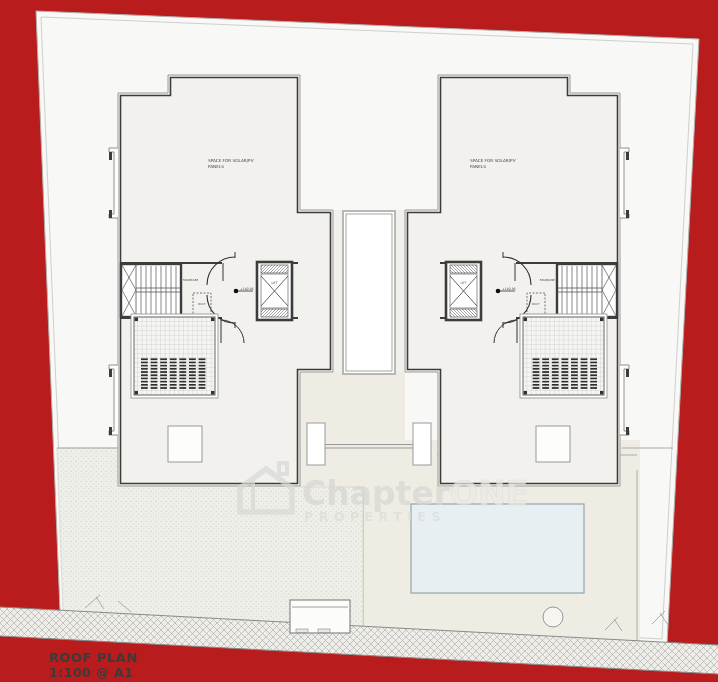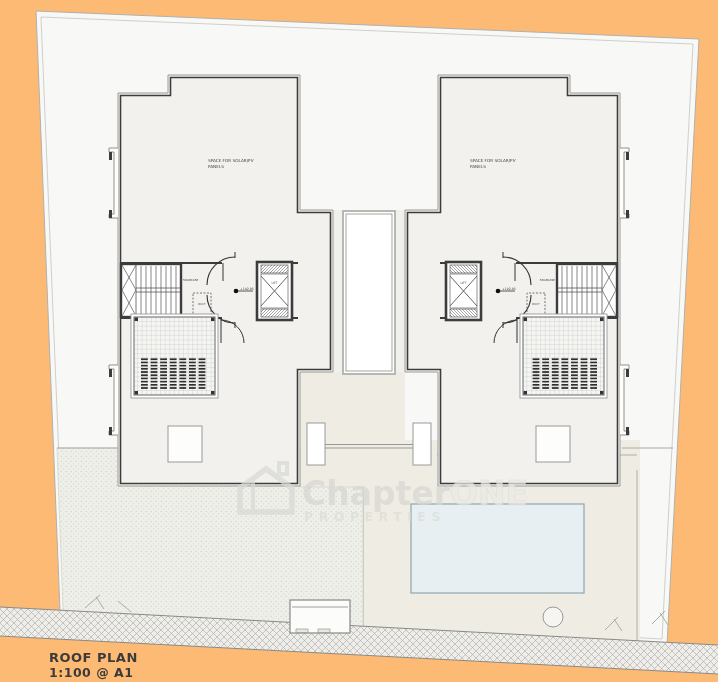--- a/index.html
+++ b/index.html
@@ -1,17 +1,17 @@
 <!DOCTYPE html>
 <html><head>
 <meta charset="utf-8">
 <style>
   html,body{margin:0;padding:0;background:#ffffff;}
   body{font-family:"DejaVu Sans", "Liberation Sans", sans-serif;}
-  .stage{position:relative;width:718px;height:682px;background:#fdba74;overflow:hidden;}
+  .stage{position:relative;width:718px;height:682px;background:#b91c1c;overflow:hidden;}
   svg text{font-family:"DejaVu Sans","Liberation Sans",sans-serif;}
   .title-txt{font-weight:bold;fill:#3b3b3b;letter-spacing:.5px;}
   .tiny{fill:#444;}
   .wm{opacity:.72;}
 </style>
 </head>
 <body>
 
 <div class="stage">
 <svg width="718" height="682" viewBox="0 0 718 682" xmlns="http://www.w3.org/2000/svg">

